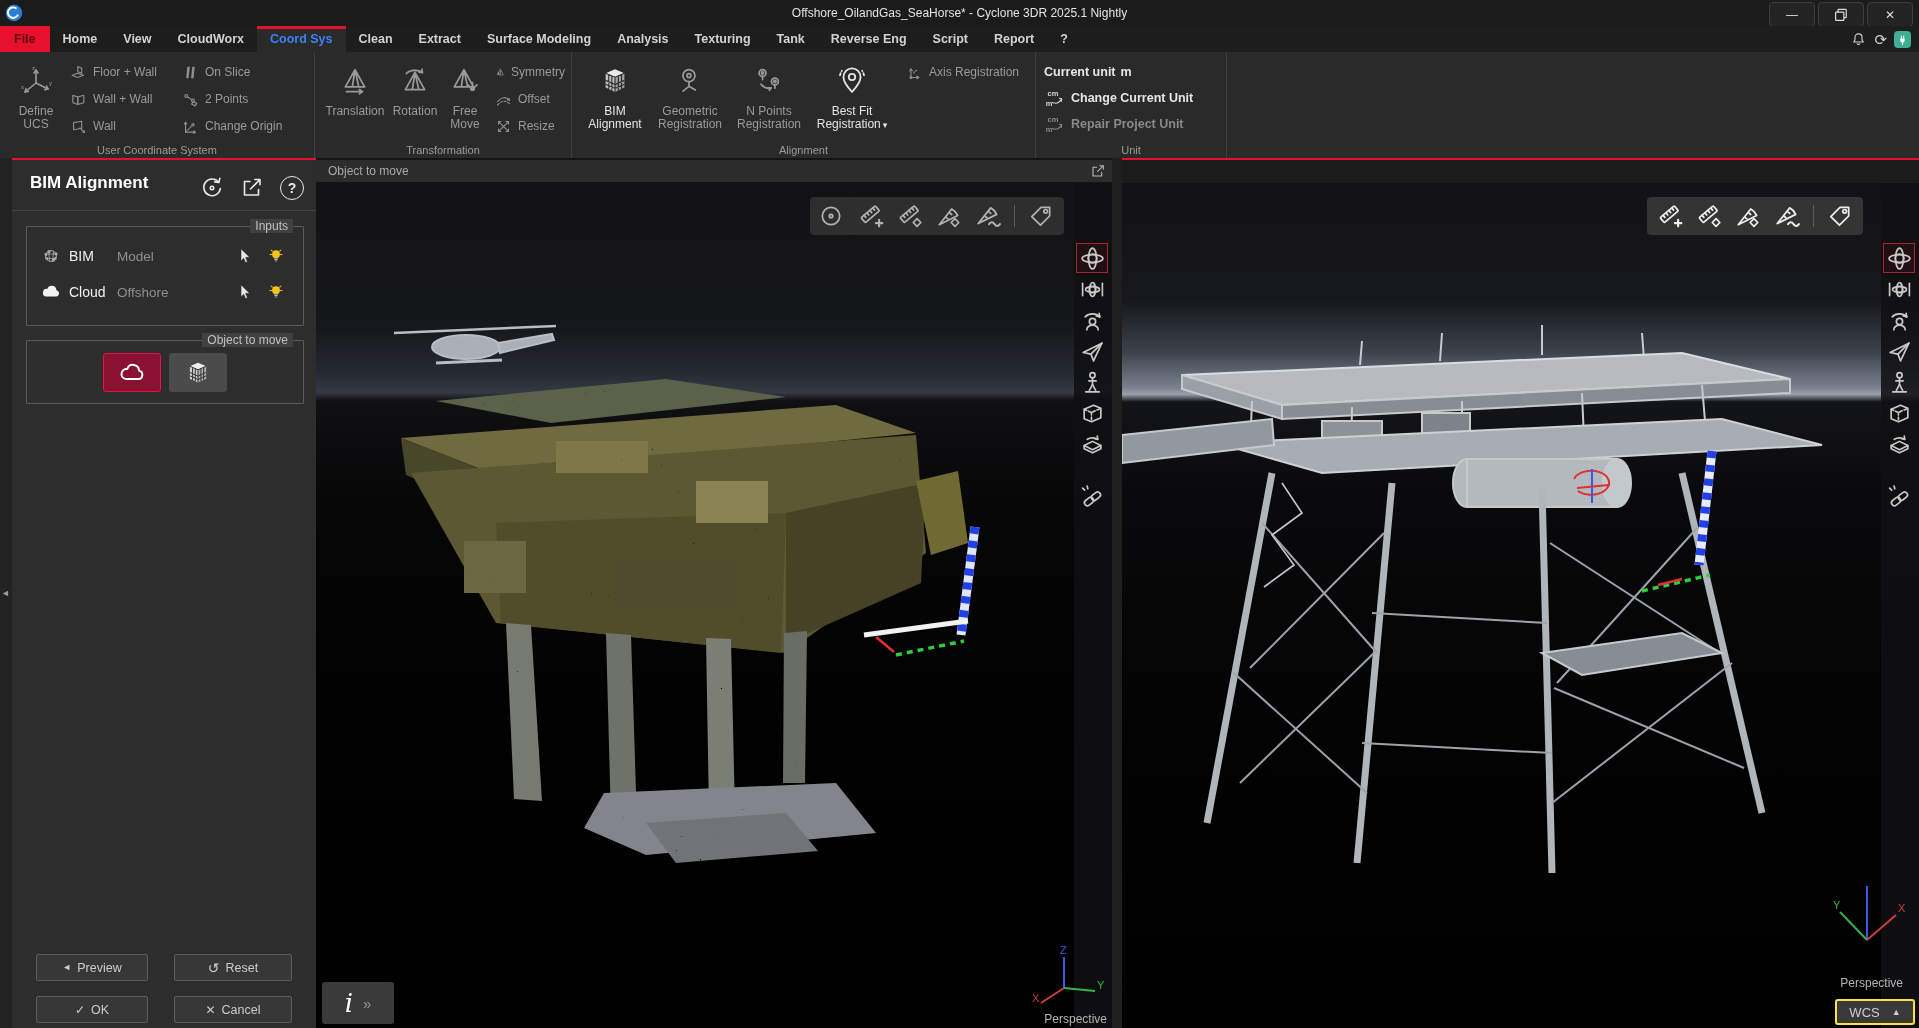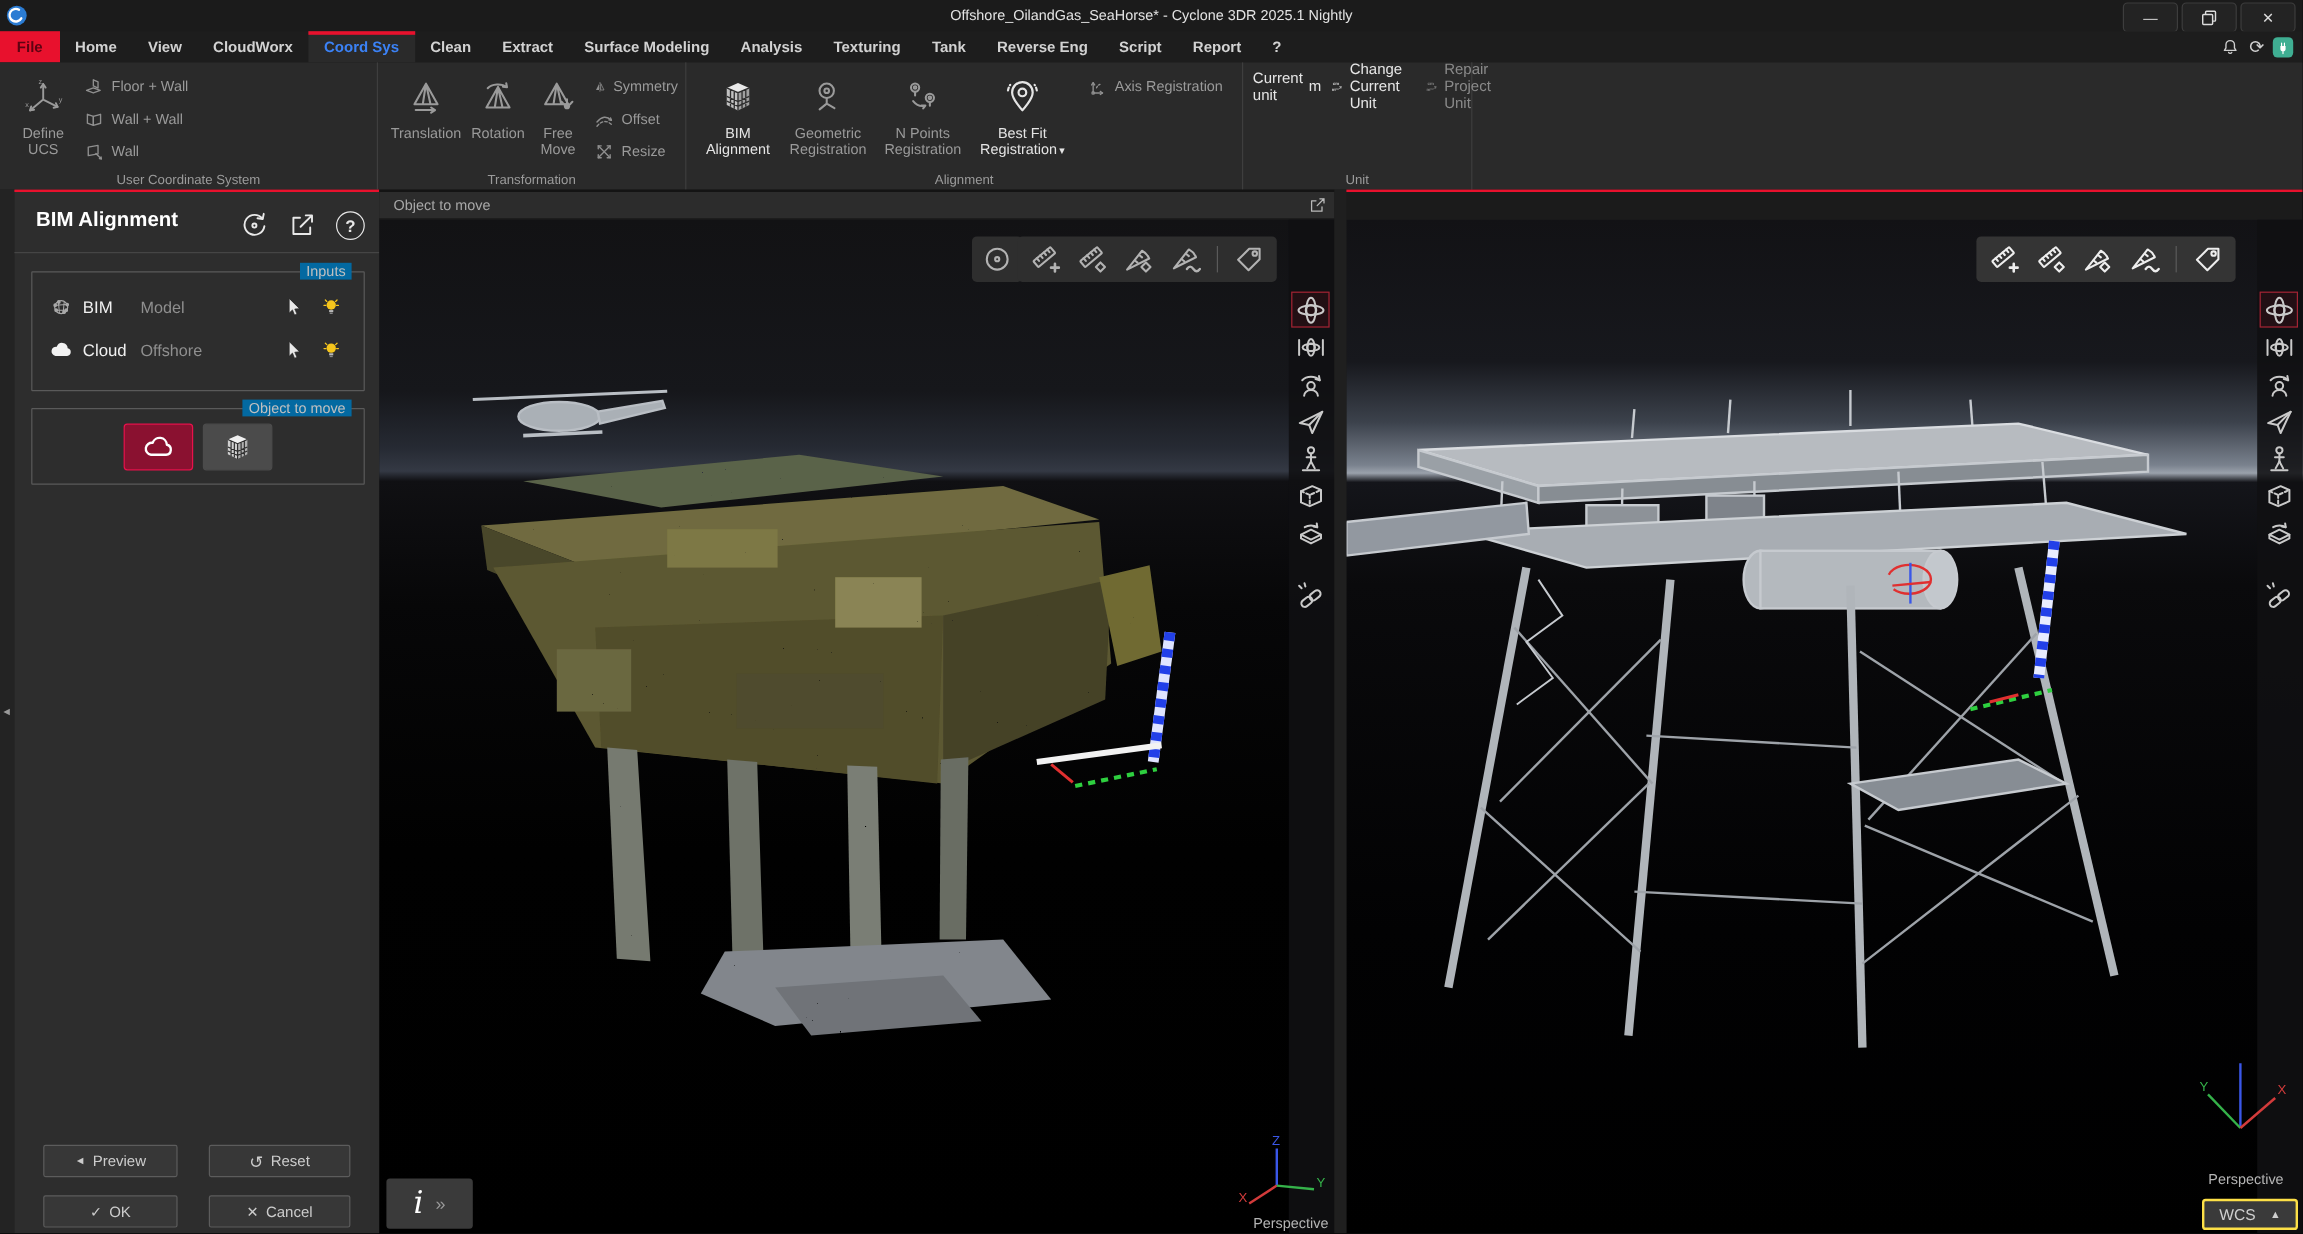--- a/index.html
+++ b/index.html
@@ -34,35 +34,35 @@
   .bigbtn{display:flex;flex-direction:column;align-items:center;justify-content:flex-start;
           padding-top:4px;width:62px;min-height:82px;}
   .bigbtn .bico{height:42px;display:flex;align-items:center;justify-content:center;color:#9a9a9a;}
   .bigbtn .blab{font-size:12px;line-height:13px;text-align:center;color:#9a9a9a;margin-top:3px;}
   .bigbtn.on .bico,.bigbtn.on .blab{color:#e4e4e4;}
   .smallcol{display:flex;flex-direction:column;justify-content:flex-start;gap:9px;padding-top:7px;margin-left:6px;}
   .sitem{display:flex;align-items:center;gap:6px;font-size:12px;color:#9a9a9a;white-space:nowrap;height:18px;}
   .sitem .sic{color:#8f8f8f;}
   .caret{font-size:9px;margin-left:2px;}
   .unitline{display:flex;align-items:center;gap:5px;font-size:12.5px;color:#e6e6e6;height:18px;}
-  .unitcol{display:flex;flex-direction:row;gap:8px;padding-top:7px;}
+  .unitcol{display:flex;flex-direction:column;gap:8px;padding-top:7px;font-weight:bold;}
   .dis{color:#8a8a8a !important;}
 
   
   .leftstrip{position:absolute;left:0;top:158px;bottom:0;width:12px;background:#232323;}
   .collapse{position:absolute;left:1px;top:430px;font-size:9px;color:#9a9a9a;}
   .panel{position:absolute;left:12px;top:158px;bottom:0;width:304px;background:#2d2d2d;border-top:2px solid #e8112d;box-sizing:border-box;}
   .ptitle{position:absolute;left:18px;top:13px;font-size:17px;font-weight:bold;color:#fff;}
   .phicons{position:absolute;right:12px;top:16px;display:flex;gap:16px;color:#e8e8e8;}
   .phicon{width:24px;height:24px;}
   .helpcirc{width:22px;height:22px;border:1.6px solid #e8e8e8;border-radius:50%;display:flex;align-items:center;justify-content:center;
             font-size:14px;font-weight:bold;color:#e8e8e8;}
   .pdivider{position:absolute;left:0;right:0;top:50px;height:1px;background:#454545;}
   .fset{position:absolute;left:14px;right:12px;border:1px solid #5a5a5a;border-radius:1px;}
-  .fset .legend{position:absolute;top:-8px;right:10px;background:#0369a1;padding:0 5px;font-size:12px;color:#c0c0c0;}
+  .fset .legend{position:absolute;top:-8px;right:10px;background:#404040;padding:0 5px;font-size:12px;color:#c0c0c0;}
   .fs-inputs{top:66px;height:98px;}
   .fs-obj{top:180px;height:62px;}
   .prow{position:absolute;left:14px;right:10px;height:22px;display:flex;align-items:center;}
   .prow .rowic{width:20px;color:#d9d9d9;}
   .prow .rname{font-size:14px;color:#f0f0f0;margin-left:8px;width:48px;}
   .prow .rval{font-size:13.5px;color:#8f8f8f;}
   .prow .cursor{position:absolute;right:40px;width:18px;height:20px;color:#e8e8e8;}
   .prow .bulb{position:absolute;right:8px;width:18px;height:20px;}
   .objbtns{position:absolute;left:0;right:0;top:12px;display:flex;justify-content:center;gap:8px;}
   .objbtn{width:56px;height:37px;border-radius:3px;display:flex;align-items:center;justify-content:center;}
@@ -419,20 +419,40 @@
             <svg class="ic sic" width="17" height="17">
               <use href="#i-wallwall"></use>
             </svg>
             <span>Wall + Wall</span>
           </div>
         <div class="sitem">
             <svg class="ic sic" width="17" height="17">
               <use href="#i-wall"></use>
             </svg>
             <span>Wall</span>
+          </div>
+      </div>
+      <div class="smallcol" style="width:112px">
+        <div class="sitem">
+            <svg class="ic sic" width="17" height="17">
+              <use href="#i-onslice"></use>
+            </svg>
+            <span>On Slice</span>
+          </div>
+        <div class="sitem">
+            <svg class="ic sic" width="17" height="17">
+              <use href="#i-2points"></use>
+            </svg>
+            <span>2 Points</span>
+          </div>
+        <div class="sitem">
+            <svg class="ic sic" width="17" height="17">
+              <use href="#i-chgorigin"></use>
+            </svg>
+            <span>Change Origin</span>
           </div>
       </div>
       <div class="glabel">User Coordinate System</div>
     </div>
 
     <div class="rgroup" style="width:242px">
       <div class="bigbtn" style="width:64px">
         <div class="bico">
             <svg class="ic" width="30" height="30">
               <use href="#i-pyr-move"></use>

